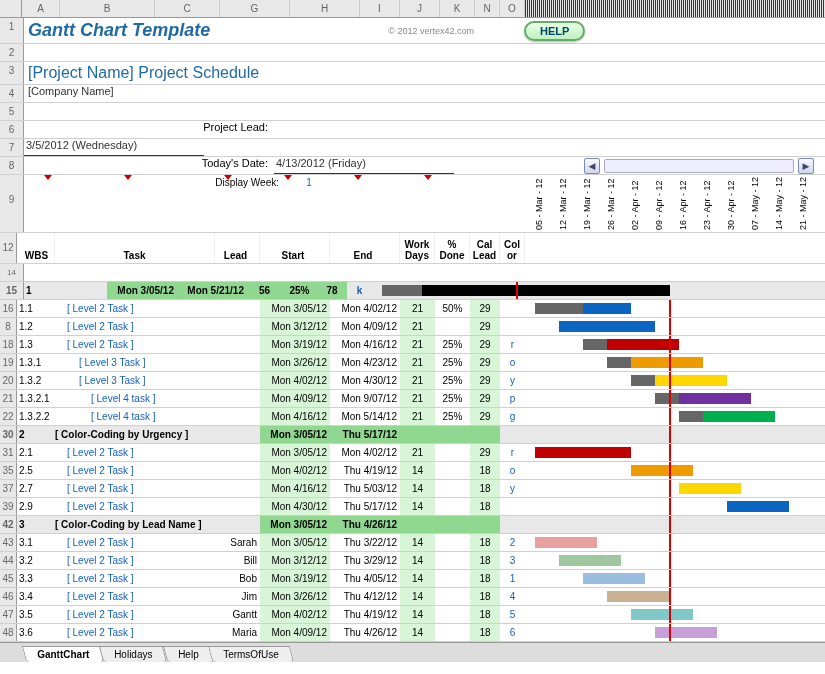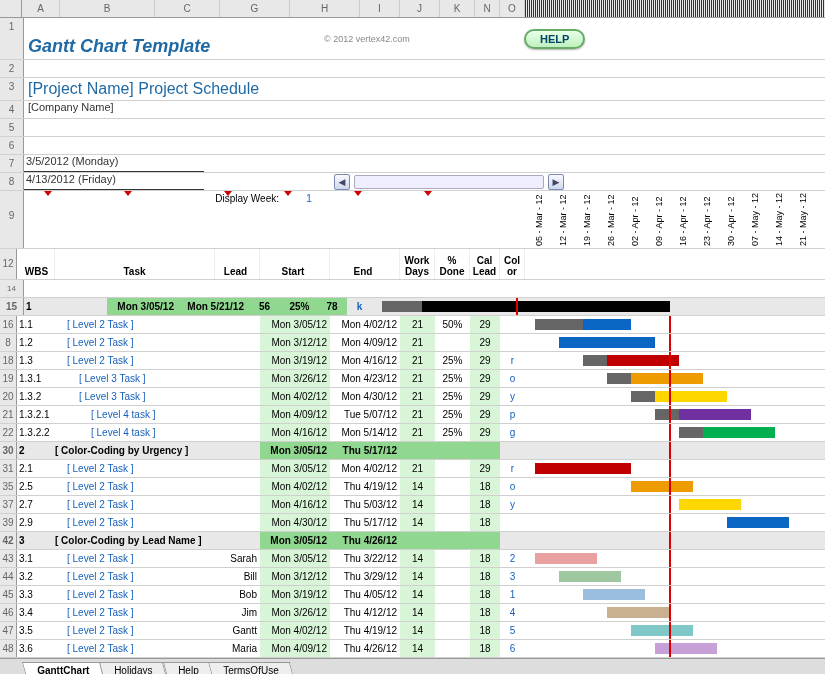--- a/index.html
+++ b/index.html
@@ -247,22 +247,22 @@
         </div>
       </div>
   </div>
 </div>
 
 <div class="grid">
 
   <div class="row">
     <div class="rn">1</div>
     <div class="cells" style="align-items:center;">
-      <div class="title" style="width:300px;margin-top:16px;">Gantt Chart Template</div>
-      <div class="copyright" style="width:150px; text-align:left;">© 2012 vertex42.com</div>
+      <div class="title" style="width:300px;">Gantt Chart Template</div>
+      <div class="copyright" style="width:150px; text-align:right;">© 2012 vertex42.com</div>
       <div style="width:50px;"></div>
       <div><span class="help-btn">HELP</span></div>
     </div>
   </div>
   <div class="row">
       <div class="rn">2</div>
       <div class="cells"></div>
     </div>
 
   <div class="row">
@@ -279,31 +279,33 @@
       </div>
     </div>
   <div class="row">
       <div class="rn">5</div>
       <div class="cells"></div>
     </div>
 
   <div class="row">
       <div class="rn">6</div>
       <div class="cells formrow">
+    <div class="formlabel">Project Lead:</div>
   </div>
     </div>
   <div class="row">
       <div class="rn">7</div>
       <div class="cells formrow">
-    <div class="formval">3/5/2012 (Monday)</div>
+    <div class="formval">3/5/2012 (Wednesday)</div>
   </div>
     </div>
   <div class="row">
       <div class="rn">8</div>
       <div class="cells formrow">
+    <div class="formlabel">Today's Date:</div>
     <div class="formval">4/13/2012 (Friday)</div>
     <div style="width:130px;"></div>
     <div class="scroll-btns" style="width:230px;">
       <div class="scroll-btn">◀</div>
       <div class="scroll-track"></div>
       <div class="scroll-btn">▶</div>
     </div>
   </div>
     </div>
 
@@ -477,21 +479,21 @@
           </div>
         </div>
       </div>
       <div class="row">
         <div class="rn">21</div>
         <div class="cells datarow">
           <div class="c-wbs">1.3.2.1</div>
           <div class="c-task indent3 blue-text">[ Level 4 task ]</div>
           <div class="c-lead"></div>
           <div class="c-start green-light">Mon 4/09/12</div>
-          <div class="c-end">Tue 5/07/12</div>
+          <div class="c-end">Mon 9/07/12</div>
           <div class="c-wd green-light">21</div>
           <div class="c-pct">25%</div>
           <div class="c-cal green-light">29</div>
           <div class="c-col blue-text">p</div>
           <div class="c-gap"></div>
           <div class="c-chart gantt-area">
             <div class="todayline" style="left: 134.4px;"></div>
             <div class="bar" style="left: 120px; width: 24px; background: rgb(102, 102, 102);"></div>
             <div class="bar" style="left: 144px; width: 72px; background: rgb(112, 48, 160);"></div>
           </div>

